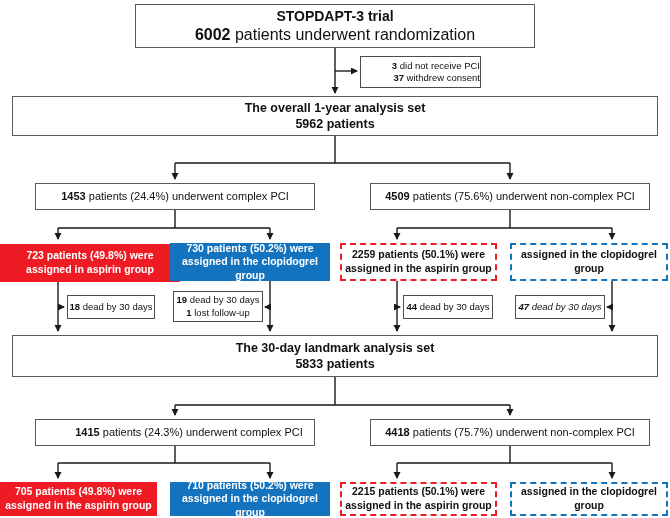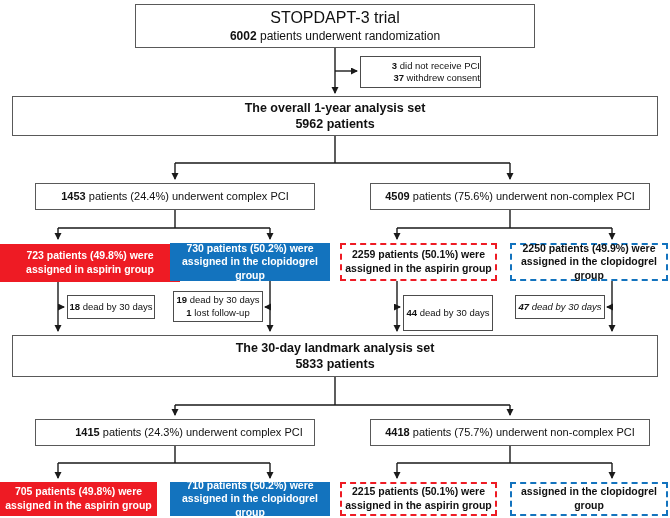--- a/index.html
+++ b/index.html
@@ -10,22 +10,22 @@
   .connectors{position:absolute;left:0;top:0;pointer-events:none;}
   .box{
     position:absolute;box-sizing:border-box;background:#fff;
     display:flex;flex-direction:column;justify-content:center;align-items:center;
     text-align:center;
   }
   .box p{margin:0;line-height:1.3;}
   .outline{border:1.5px solid #595959;}
   .thin{border:1.2px solid #4c4c4c;}
   .hdr p{font-weight:bold;font-size:12.5px;}
-  .title-line1{font-weight:normal;font-size:16px;}
-  .title-line2{font-size:12px;}
+  .title-line1{font-weight:bold;font-size:14px;}
+  .title-line2{font-size:16px;}
   .stat{font-size:11px;}
   .small{font-size:9.5px;}
   .left-align{align-items:flex-end;text-align:left;padding-left:6px;}
   .solid-red{background:var(--red);color:#fff;font-weight:bold;font-size:10.5px;}
   .solid-blue{background:var(--blue);color:#fff;font-weight:bold;font-size:10.5px;}
   .dashed-red{border:2.6px dashed var(--red);color:#101010;font-weight:bold;font-size:10.5px;}
   .dashed-blue{border:2.6px dashed var(--blue);color:#101010;font-weight:bold;font-size:10.5px;}
   b{font-weight:bold;}
 </style>
 </head>
@@ -107,32 +107,31 @@
   </div>
   <div class="box solid-blue" style="left:170px;top:243px;width:160px;height:38px;">
     <p>730 patients (50.2%) were</p>
     <p>assigned in the clopidogrel group</p>
   </div>
   <div class="box dashed-red" style="left:340px;top:243px;width:157px;height:38px;">
     <p>2259 patients (50.1%) were</p>
     <p>assigned in the aspirin group</p>
   </div>
   <div class="box dashed-blue" style="left:510px;top:243px;width:158px;height:38px;">
-    <p>2250 patients (49.9%) were</p>
     <p>assigned in the clopidogrel group</p>
   </div>
 
   <div class="box thin small" style="left:67px;top:295px;width:88px;height:24px;">
     <p><b>18</b><span> dead by 30 days</span></p>
   </div>
   <div class="box thin small" style="left:173px;top:291px;width:90px;height:31px;">
     <p><b>19</b><span> dead by 30 days</span></p>
     <p><b>1</b><span> lost follow-up</span></p>
   </div>
-  <div class="box thin small" style="left:403px;top:295px;width:90px;height:36px;">
+  <div class="box thin small" style="left:403px;top:295px;width:90px;height:24px;">
     <p><b>44</b><span> dead by 30 days</span></p>
   </div>
   <div class="box thin small" style="left:515px;top:295px;width:90px;height:24px;font-style:italic;">
     <p><b>47</b><span> dead by 30 days</span></p>
   </div>
 
   <div class="box outline hdr" style="left:12px;top:335px;width:646px;height:42px;">
     <p>The 30-day landmark analysis set</p>
     <p>5833 patients</p>
   </div>

